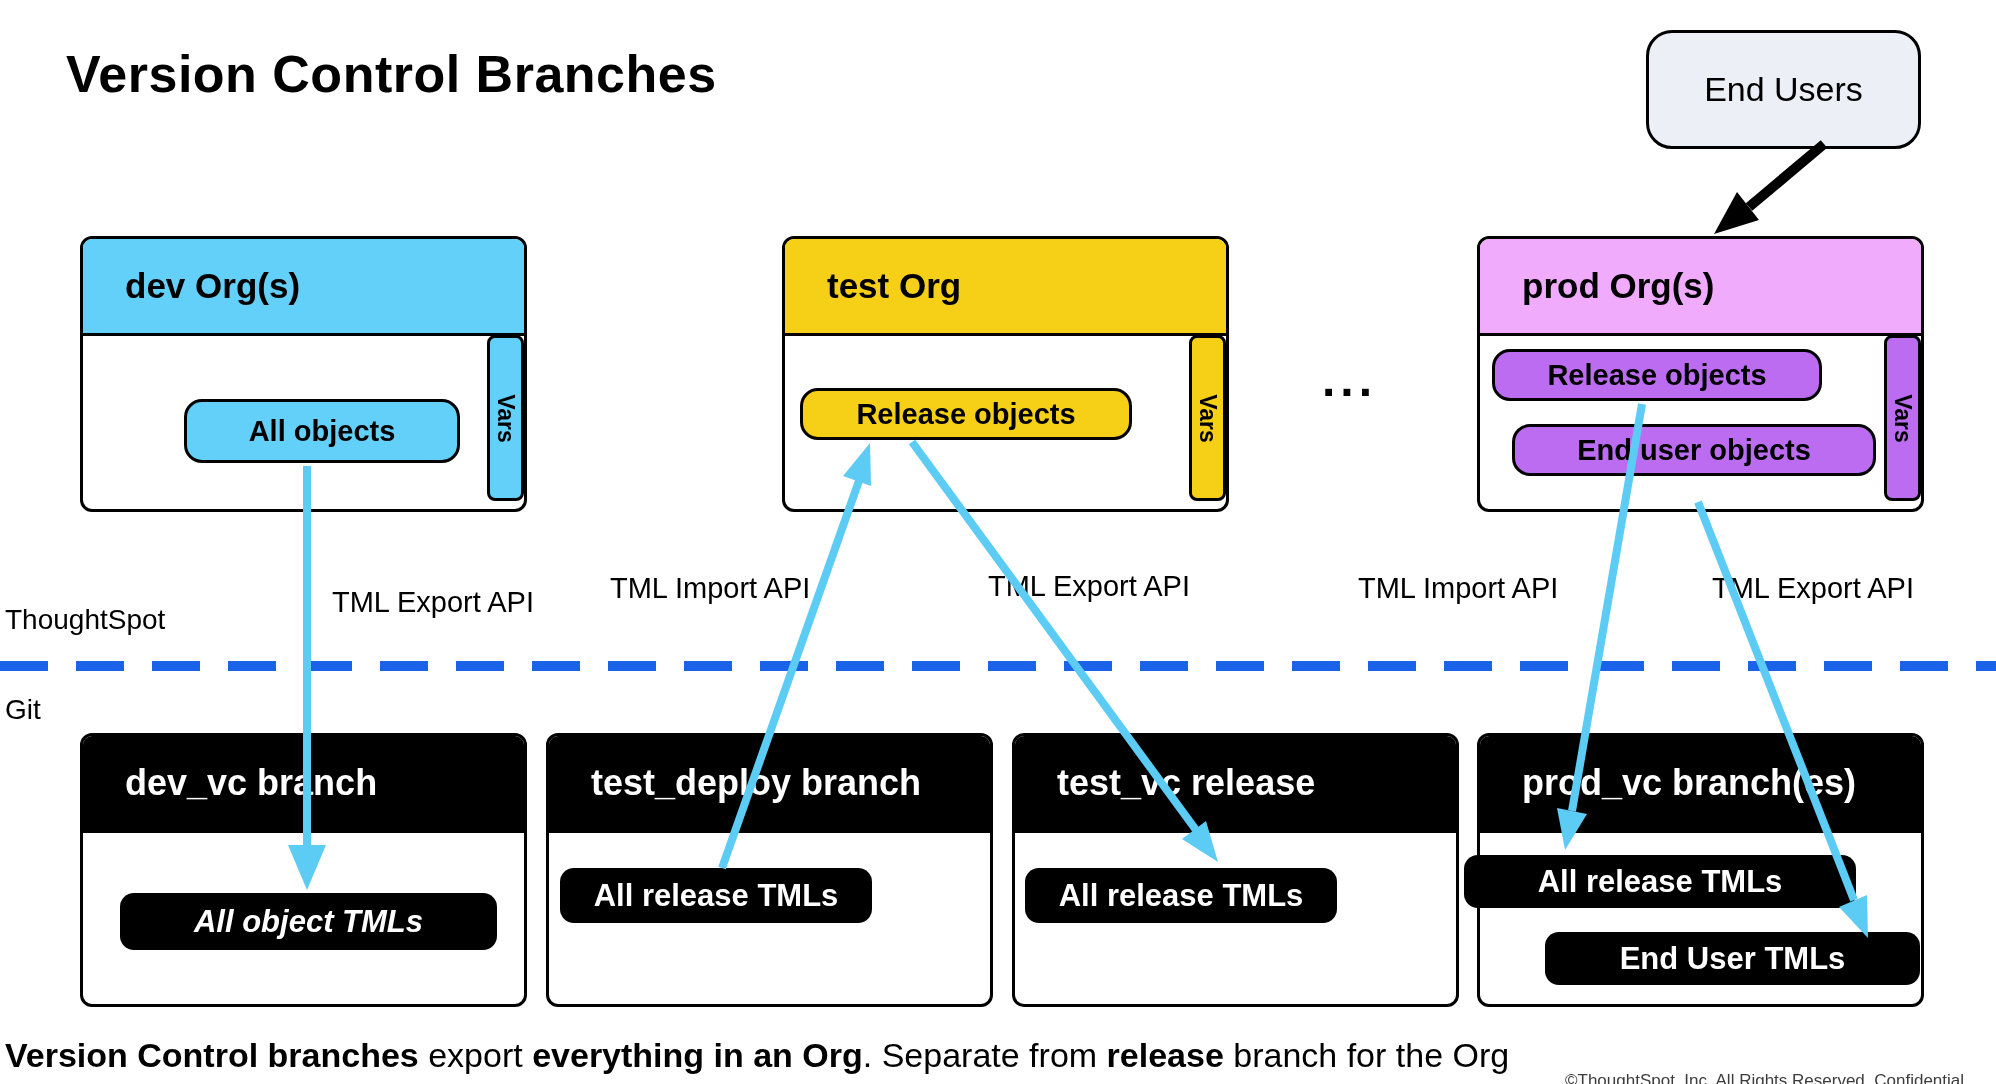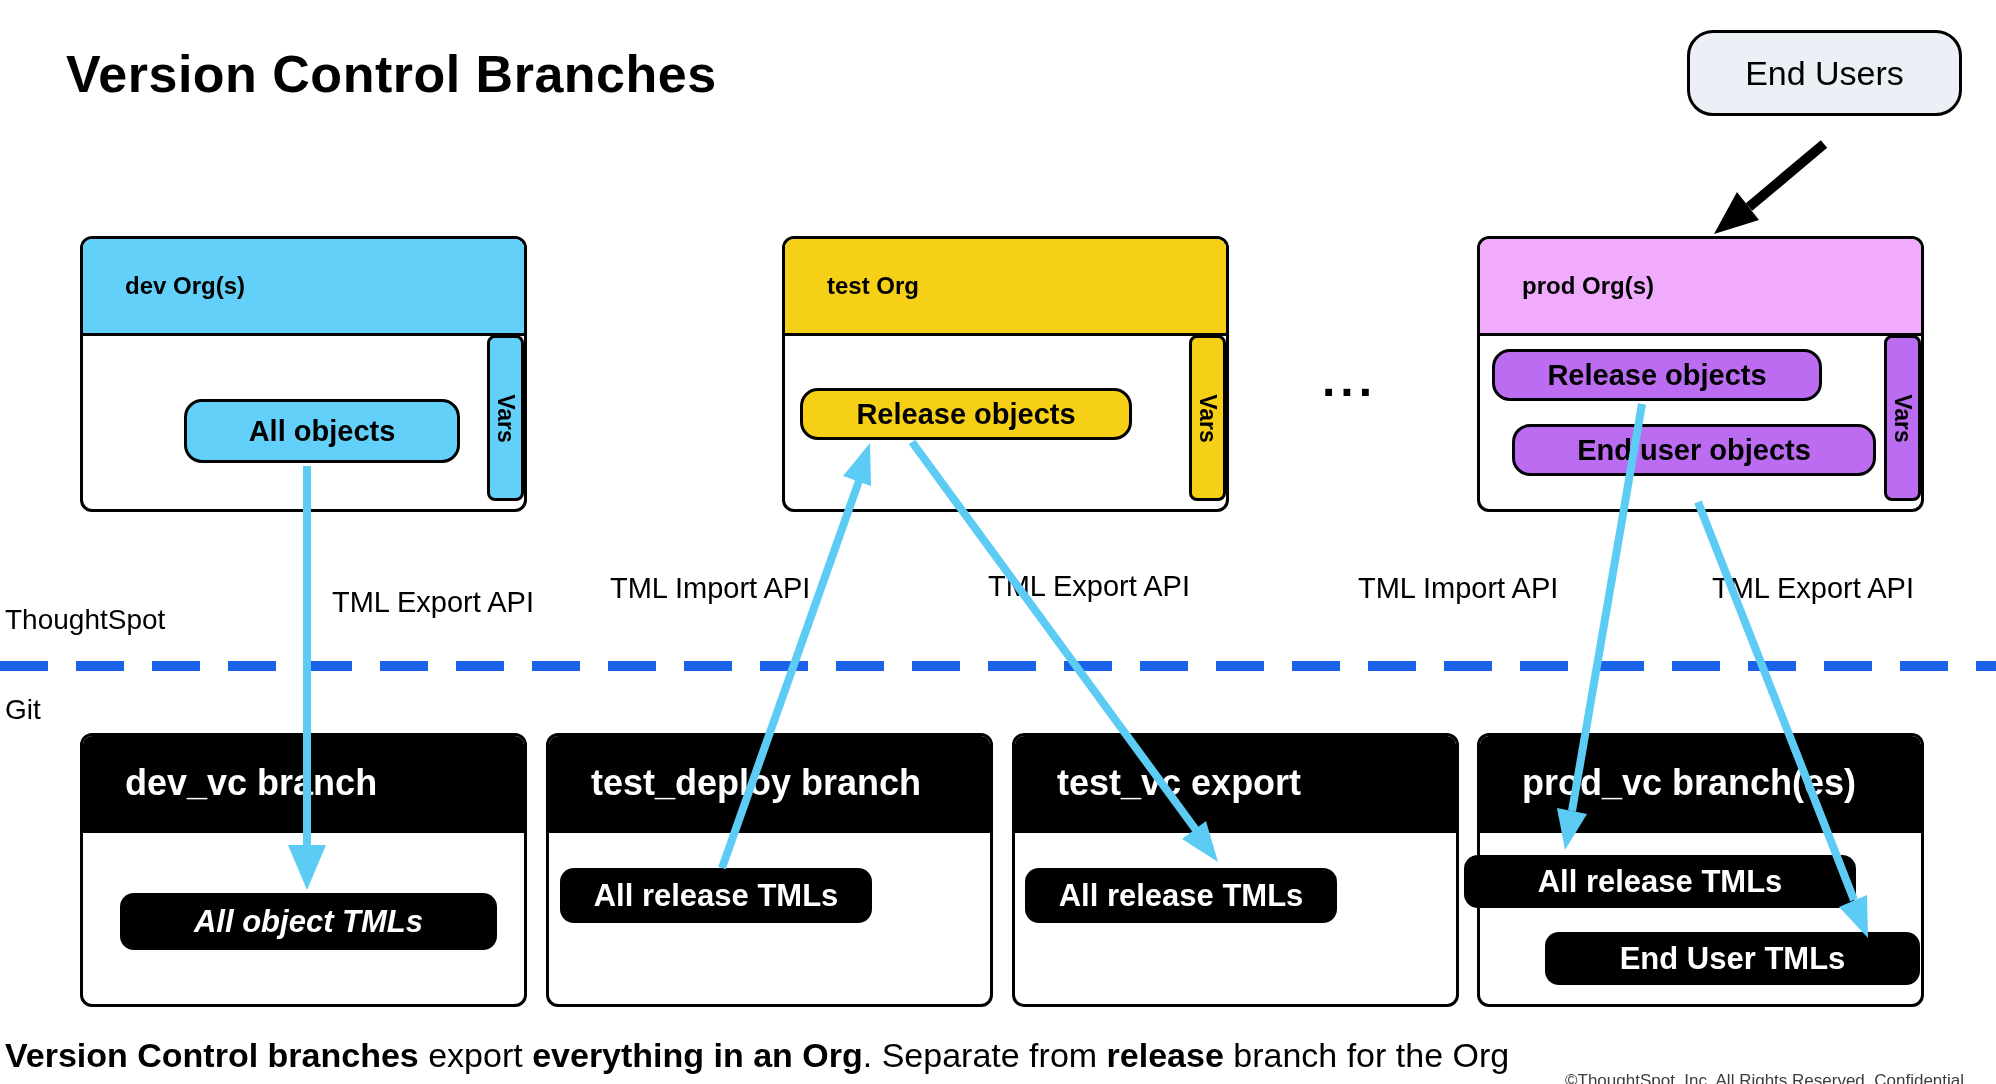--- a/index.html
+++ b/index.html
@@ -9,21 +9,21 @@
   }
   .abs{position:absolute;}
   .page-title{font-size:52px;font-weight:bold;letter-spacing:0.5px;}
   
   .box{
     position:absolute;width:447px;border:3px solid #000;border-radius:12px;
     background:#fff;overflow:hidden;box-sizing:border-box;
   }
   .box .hdr{
     height:97px;border-bottom:3px solid #000;display:flex;align-items:center;
-    padding-left:42px;font-size:24px;font-weight:bold;box-sizing:border-box;
+    padding-left:42px;font-size:35px;font-weight:bold;box-sizing:border-box;
   }
   .org-box{height:276px;top:236px;}
   .branch-box{height:274px;top:733px;}
   .branch-box .hdr{background:#000;color:#fff;font-size:36px;}
   
   .pill{
     position:absolute;border:3px solid #000;border-radius:18px;
     display:flex;align-items:center;justify-content:center;
     font-size:29px;font-weight:bold;box-sizing:border-box;z-index:5;
   }
@@ -36,21 +36,21 @@
   .vars{
     position:absolute;width:37px;height:166px;border:3px solid #000;border-radius:8px;
     display:flex;align-items:center;justify-content:center;box-sizing:border-box;z-index:6;
   }
   .vars span{transform:rotate(90deg);font-size:23px;font-weight:bold;white-space:nowrap;}
   
   .api-label{position:absolute;font-size:29px;color:#000;white-space:nowrap;}
   .zone-label{position:absolute;font-size:28px;color:#000;}
   .ellipsis{position:absolute;font-size:48px;font-weight:bold;letter-spacing:5px;}
   .end-users{
-    position:absolute;left:1687px;top:30px;width:275px;height:86px;
+    position:absolute;left:1646px;top:30px;width:275px;height:119px;
     background:#ECF0F6;border:3px solid #000;border-radius:26px;
     display:flex;align-items:center;justify-content:center;font-size:34px;box-sizing:border-box;
   }
   .caption{position:absolute;left:5px;top:1036px;font-size:34px;white-space:nowrap;}
   .caption .b{font-weight:bold;}
   .footer{position:absolute;left:1565px;top:1071px;font-size:17px;color:#3c3c3c;white-space:nowrap;}
   svg.overlay{position:absolute;left:0;top:0;z-index:50;pointer-events:none;}
 </style>
 </head>
 <body>
@@ -126,21 +126,21 @@
     <div class="hdr">
       <span>test_deploy branch</span>
     </div>
   </div>
   <div class="pill-black" style="left:560px;top:868px;width:312px;height:55px;">
     <span>All release TMLs</span>
   </div>
 
   <div class="box branch-box" style="left:1012px;">
     <div class="hdr">
-      <span>test_vc export</span>
+      <span>test_vc release</span>
     </div>
   </div>
   <div class="pill-black" style="left:1025px;top:868px;width:312px;height:55px;">
     <span>All release TMLs</span>
   </div>
 
   <div class="box branch-box" style="left:1477px;">
     <div class="hdr">
       <span>prod_vc branch(es)</span>
     </div>

